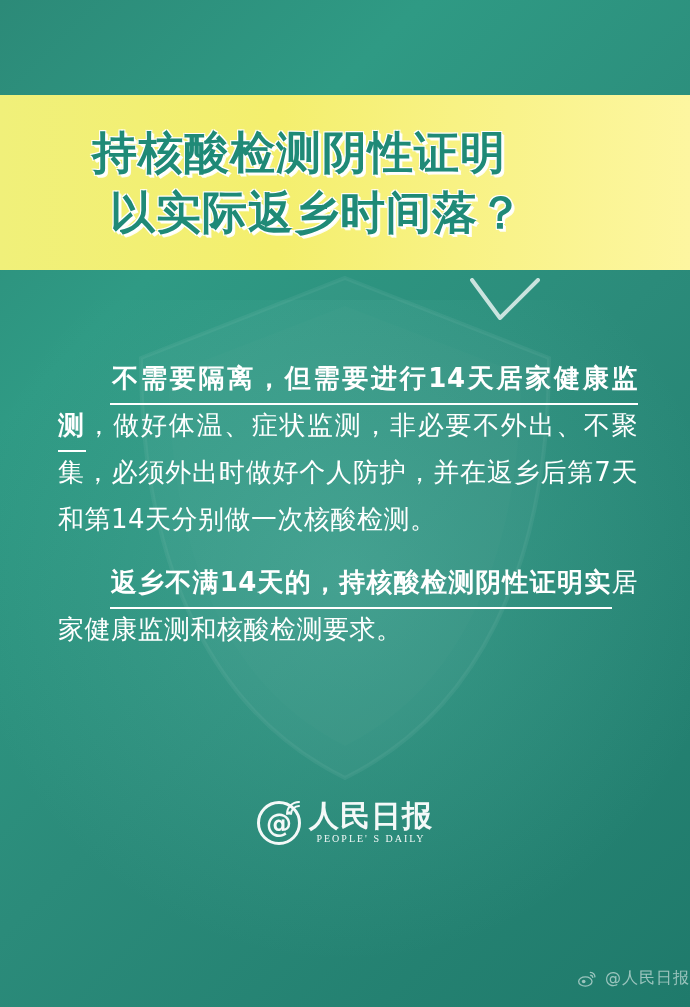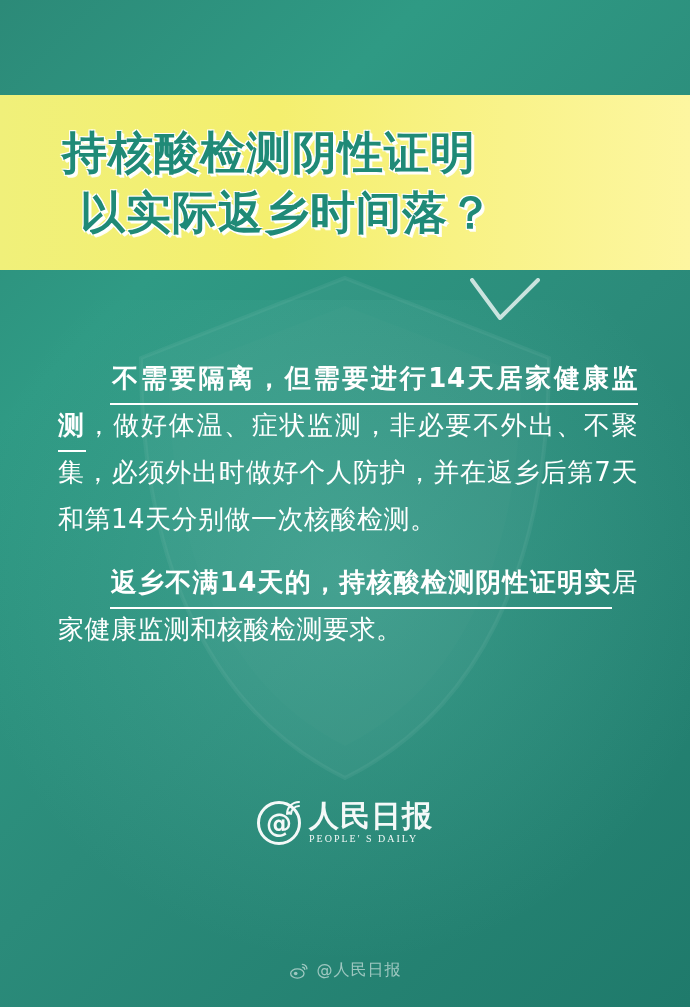--- a/index.html
+++ b/index.html
@@ -44,21 +44,21 @@
   .title-band {
     position: absolute;
     left: 0;
     top: 95px;
     width: 690px;
     height: 175px;
     background: linear-gradient(90deg, #f0f07a 0%, #f4ef6e 40%, #fdf6a0 100%);
     display: flex;
     flex-direction: column;
     justify-content: center;
-    padding-left: 62px;
+    padding-left: 92px;
   }
   .title-line {
     font-family: "DejaVu Sans", "Liberation Sans", sans-serif;
     font-weight: bold;
     font-size: 45px;
     line-height: 60px;
     letter-spacing: 1px;
     color: #1f8a77;
     text-shadow:
       2px 2px 0 #ffffff,
@@ -118,21 +118,21 @@
     border: 3px solid #ffffff;
     border-radius: 50%;
     color: #ffffff;
     font-size: 26px;
     font-weight: bold;
     display: flex;
     align-items: center;
     justify-content: center;
     font-family: "DejaVu Sans", "Liberation Sans", sans-serif;
   }
-  .logo-text-wrap { display: flex; flex-direction: column; align-items: flex-start; }
+  .logo-text-wrap { display: flex; flex-direction: column; align-items: center; }
   .logo-cn {
     color: #ffffff;
     font-family: "DejaVu Sans", "Liberation Sans", sans-serif;
     font-weight: bold;
     font-size: 30px;
     line-height: 32px;
     letter-spacing: 1px;
   }
   .logo-en {
     color: #ffffff;
@@ -147,25 +147,25 @@
     top: -4px;
     width: 22px;
     height: 22px;
   }
   .logo-wave svg { width: 100%; height: 100%; }
 
   
   .footer {
     position: absolute;
     left: 0;
-    bottom: 26px;
+    bottom: 18px;
     width: 690px;
     display: flex;
     align-items: center;
-    justify-content: center;
+    justify-content: flex-end;
     gap: 8px;
     opacity: 0.55;
   }
   .weibo-icon { width: 20px; height: 20px; }
   .weibo-icon svg { width: 100%; height: 100%; display: block; }
   .footer-text {
     color: #ffffff;
     font-family: "DejaVu Sans", "Liberation Sans", sans-serif;
     font-size: 16px;
     letter-spacing: 1px;

